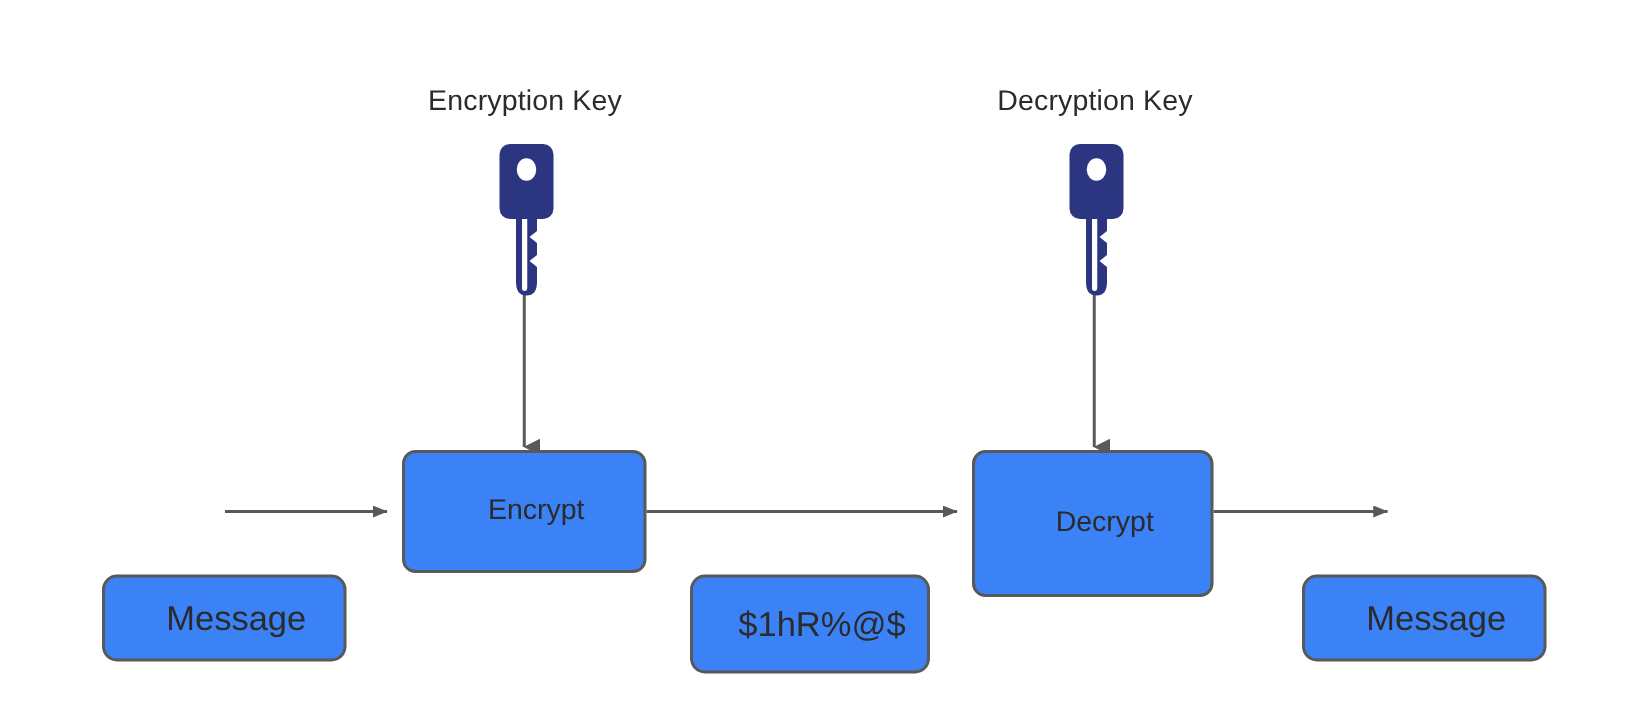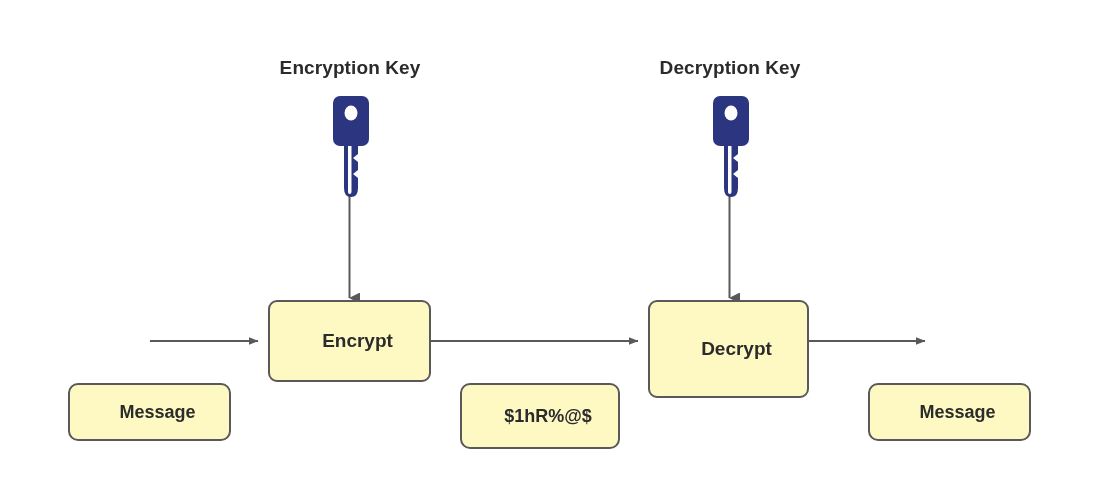--- a/index.html
+++ b/index.html
@@ -10,21 +10,20 @@
   }
   body {
     font-family: "Liberation Sans", sans-serif;
   }
   #canvas {
     position: relative;
     width: 1100px;
     height: 484px;
     background: #ffffff;
     overflow: hidden;
-    font-weight: bold;
   }
   .svg-layer {
     position: absolute;
     left: 0;
     top: 0;
     width: 1100px;
     height: 484px;
   }
   
   .key-label {
@@ -35,36 +34,36 @@
     white-space: nowrap;
     letter-spacing: 0.1px;
   }
   #encryption-key-label { left: 250px; top: 57px; width: 200px; }
   #decryption-key-label { left: 630px; top: 57px; width: 200px; }
 
   
   .node-box {
     position: absolute;
     box-sizing: border-box;
-    background: #fef9c3;
+    background: #3b82f6;
     border: 2px solid #595959;
     display: flex;
     align-items: center;
     justify-content: center;
     color: #2b2b2b;
     white-space: nowrap;
     padding-left: 16px;
   }
   .process-box {
     border-radius: 9px;
     font-size: 19px;
   }
   .data-box {
     border-radius: 10px;
-    font-size: 18px;
+    font-size: 23px;
   }
   #encrypt-box  { left: 268px; top: 300px; width: 163px; height: 82px; }
   #decrypt-box  { left: 648px; top: 300px; width: 161px; height: 98px; }
   #message-in-box  { left: 68px;  top: 383px; width: 163px; height: 58px; }
   #ciphertext-box  { left: 460px; top: 383px; width: 160px; height: 66px; }
   #message-out-box { left: 868px; top: 383px; width: 163px; height: 58px; }
 
   
   .key-icon {
     position: absolute;

